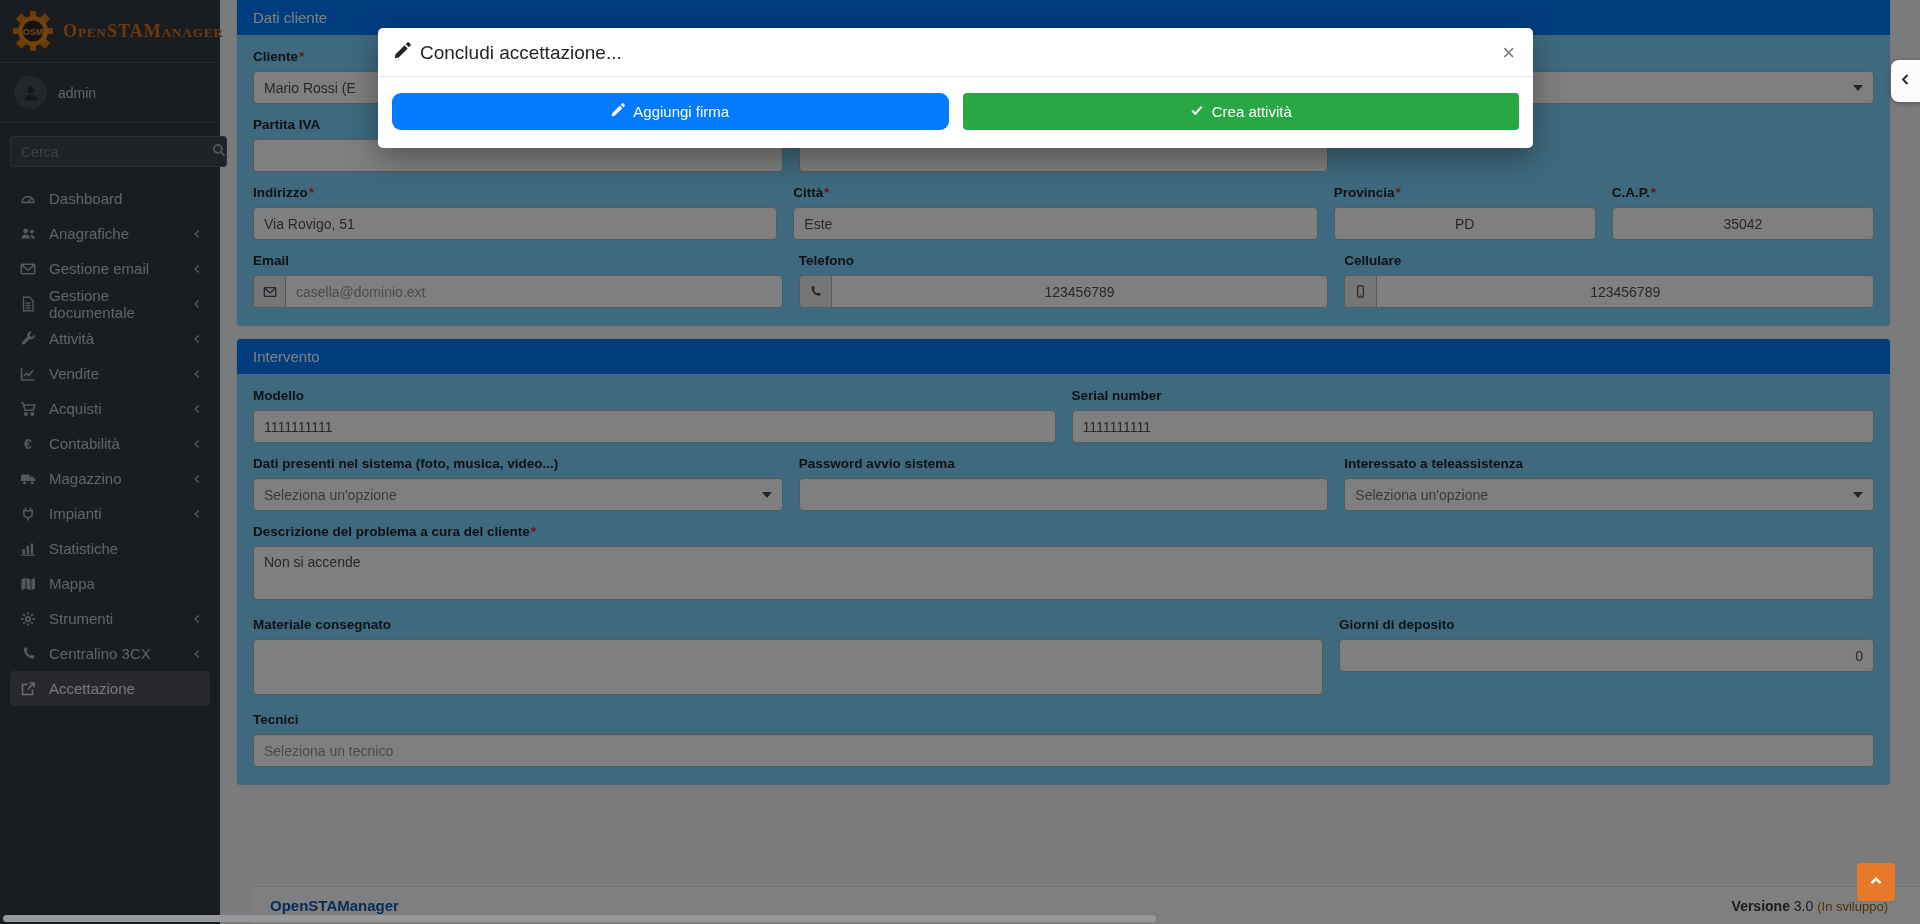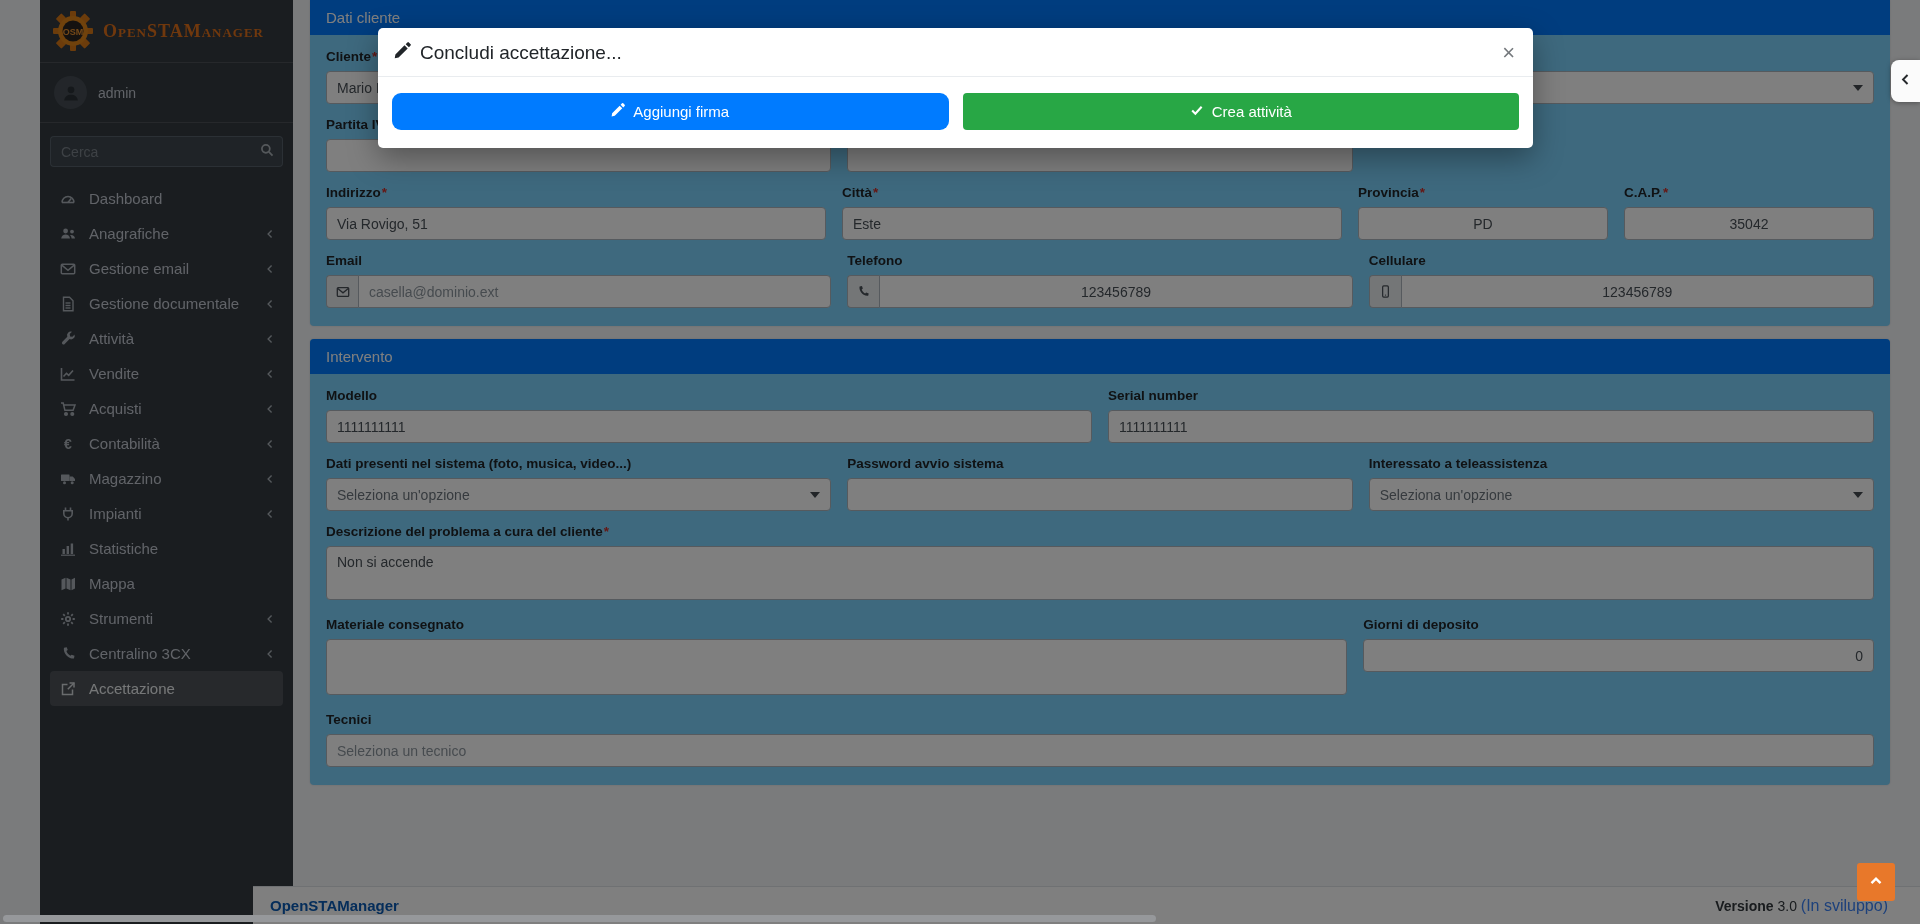--- a/index.html
+++ b/index.html
@@ -2,21 +2,21 @@
 <html><head>
 <meta charset="utf-8">
 <style>
   * { box-sizing: border-box; margin: 0; padding: 0; }
   html,body { width:1920px; height:924px; overflow:hidden; }
   body { font-family:"Liberation Sans", sans-serif; background:#f4f6f9; position:relative; }
 
   .app { display:flex; width:1920px; height:924px; }
 
   
-  .sidebar { width:253px; height:924px; background:#343a40; flex-shrink:0; position:relative; z-index:1;margin-left:40px; }
+  .sidebar { width:220px; height:924px; background:#343a40; flex-shrink:0; position:relative; z-index:1; }
   .brand { height:63px; display:flex; align-items:center; gap:9px; padding:0 12px;
            border-bottom:1px solid rgba(255,255,255,.12); }
   .logo { width:42px; height:42px; position:relative; flex-shrink:0; }
   .brand-title { font-family:"Liberation Serif", serif; font-variant:small-caps; font-weight:bold;
                  color:#e0701a; font-size:18px; letter-spacing:1px; white-space:nowrap; }
   .user-panel { display:flex; align-items:center; gap:11px; padding:13px 14px;
                 border-bottom:1px solid rgba(255,255,255,.12); }
   .avatar { width:33px; height:33px; border-radius:50%; background:#464d54; display:flex;
             align-items:center; justify-content:center; color:#2b3036; }
   .user-name { color:#c2c7d0; font-size:14px; }
@@ -61,21 +61,21 @@
   .igt { width:32px; display:flex; align-items:center; justify-content:center; background:#e9ecef;
          border:1px solid #adb5bd; border-right:0; border-radius:4px 0 0 4px; color:#495057; flex-shrink:0; }
   .input-group .form-control { border-radius:0 4px 4px 0; }
 
   .footer { position:absolute; left:253px; top:886px; width:1667px; height:38px; background:#fff;
             border-top:1px solid #dee2e6; display:flex; align-items:center; justify-content:space-between;
             padding:0 32px 0 17px; font-size:14px; z-index:1; }
   .footer-brand { color:#0a5bb5; font-weight:bold; text-decoration:none; font-size:15px; cursor:pointer; }
   .footer-version { color:#33383d; }
   .footer-version .vlabel { font-weight:bold; }
-  .footer-version .vnote { font-size:16px; color:#3b82f6; }
+  .footer-version .vnote { font-size:13px; color:#a16207; }
 
   
   .backdrop { position:absolute; inset:0; background:rgba(0,0,0,.5); z-index:50; }
   .modal { position:absolute; left:378px; top:28px; width:1155px; background:#fff; border-radius:5px;
            box-shadow:0 10px 30px rgba(0,0,0,.35); z-index:60; }
   .modal-header { display:flex; align-items:flex-start; padding:14px 16px 12px; border-bottom:1px solid #e9ecef; }
   .modal-title { font-size:19px; color:#212529; display:flex; gap:9px; }
   .modal-close { margin-left:auto; background:none; border:none; font-size:22px; line-height:1;
                  color:#75797d; cursor:pointer; padding:0 2px; font-family:inherit; }
   .modal-footer { display:flex; gap:14px; padding:16px 14px 18px; }

